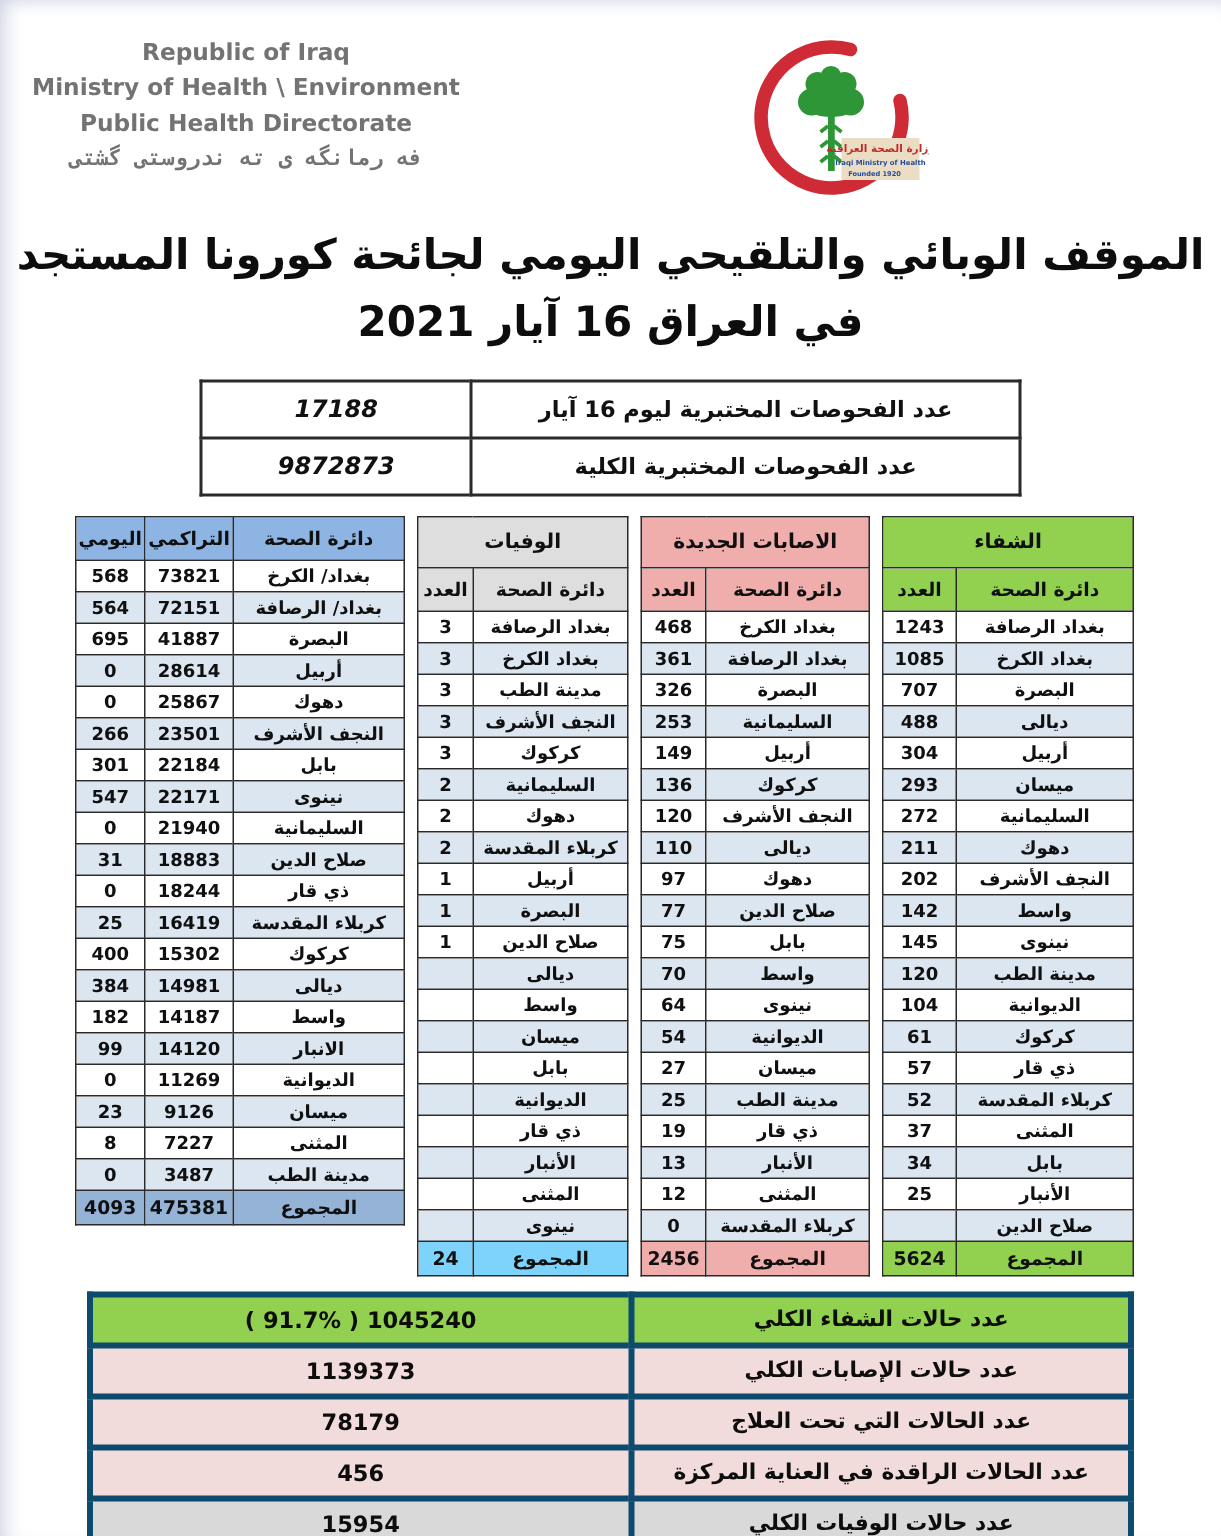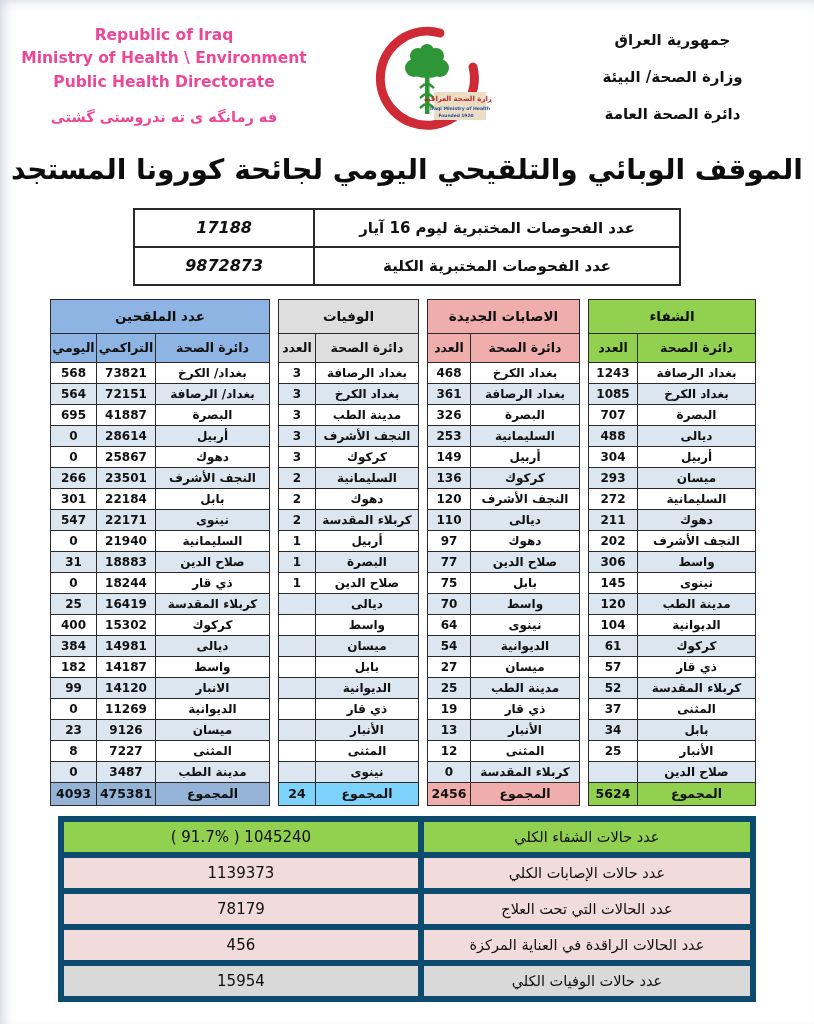--- a/index.html
+++ b/index.html
@@ -5,22 +5,22 @@
   html,body{margin:0;padding:0;background:#e8e8ee;}
   .page{
     width:814px;height:1024px;margin:0 auto;background:#ffffff;
     font-family:"DejaVu Sans",sans-serif;direction:rtl;position:relative;
     overflow:hidden;box-shadow:inset 12px 0 14px -10px #c9cede, inset 0 10px 12px -9px #d6d9e4;
   }
   
   .hdr{display:flex;align-items:flex-start;padding:16px 14px 0 14px;}
   .hdr-ar{width:255px;text-align:center;font-size:15px;font-weight:bold;line-height:2.45;padding-top:6px;color:#111;}
   .hdr-logo{flex:1;display:flex;justify-content:center;padding-top:2px;}
-  .hdr-en{width:300px;text-align:center;font-size:15.5px;font-weight:bold;line-height:1.5;padding-top:8px;color:#ec4899;direction:ltr;}
-  .hdr-en .ku{direction:rtl;font-size:14.5px;margin-top:13px;}
+  .hdr-en{width:300px;text-align:center;font-size:15.5px;font-weight:bold;line-height:1.5;padding-top:8px;color:#737373;direction:ltr;}
+  .hdr-en .ku{direction:rtl;font-size:14.5px;margin-top:3px;font-family:Liberation Mono, monospace;}
   
   .title{ text-align:center;font-weight:bold;font-size:28px;color:#0d0d0d;line-height:1.6;margin-top:8px;}
   
   table{border-collapse:collapse;}
   .tests{width:548px;margin:15px auto 0 auto;}
   .tests td{border:2px solid #2a2a2a;font-weight:bold;text-align:center;color:#111;}
   .tests .lbl{width:67%;font-size:15px;height:34px;}
   .tests .val{font-size:16px;font-style:italic;}
   
   .tables-row{display:flex;gap:8px;width:698px;margin:13px auto 0 auto;align-items:flex-start;}
@@ -35,38 +35,33 @@
   .tbl-r .c-name{width:118px;} .tbl-r .c-num{width:49px;}
   .tbl-i .c-name{width:109px;} .tbl-i .c-num{width:43px;}
   .tbl-d .c-name{width:103px;} .tbl-d .c-num{width:37px;}
   .tbl-v .c-name{width:114px;} .tbl-v .c-cum{width:59px;} .tbl-v .c-day{width:46px;}
   .tbl-r thead th, .tbl-r tfoot td{background:#92D050;}
   .tbl-i thead th, .tbl-i tfoot td{background:#EFAEAC;}
   .tbl-d thead th{background:#DEDEDE;} .tbl-d tfoot td{background:#7dd3fc;}
   .tbl-v thead th{background:#8DB4E2;} .tbl-v tfoot td{background:#95B3D7;}
   
   .summary{width:698px;margin:10px auto 0 auto;}
-  .summary td{border:6px solid #0c4a6e;font-weight:normal;text-align:center;height:28px;color:#0d0d0d;margin-left:18px;}
+  .summary td{border:4px solid #0c4a6e;font-weight:bold;text-align:center;height:28px;color:#0d0d0d;margin-left:18px;}
   .summary .lbl{width:48%;font-size:14.5px;}
   .summary .val{font-size:15px;}
   .sum-green td{background:#92D050;}
   .sum-pink td{background:#F2DCDB;}
   .sum-gray td{background:#D9D9D9;}
 </style>
 </head>
 <body>
 
 <div class="page">
 
   <div class="hdr">
-    <div class="hdr-ar">
-      <div>جمهورية العراق</div>
-      <div>وزارة الصحة/ البيئة</div>
-      <div>دائرة الصحة العامة</div>
-    </div>
 
     <div class="hdr-logo">
       <svg width="124" height="122" viewBox="0 0 124 122">
         <path d="M 72 15 A 47 47 0 1 0 105 49" fill="none" stroke="#CE2B37" stroke-width="9" stroke-linecap="round"></path>
         <g>
           <rect x="57" y="58" width="4.5" height="38" fill="#2E9636"></rect>
           <path d="M57 66 l-5 4 M61 66 l5 4 M57 76 l-5 4 M61 76 l5 4 M57 86 l-5 4 M61 86 l5 4" stroke="#2E9636" stroke-width="2.5" fill="none"></path>
           <circle cx="59" cy="45" r="13" fill="#2E9636"></circle>
           <circle cx="46" cy="50" r="9" fill="#2E9636"></circle>
           <circle cx="72" cy="50" r="9" fill="#2E9636"></circle>
@@ -87,20 +82,21 @@
     <div class="hdr-en">
       <div>Republic of Iraq</div>
       <div>Ministry of Health \ Environment</div>
       <div>Public Health Directorate</div>
       <div class="ku">فه رمانگه ی ته ندروستی گشتی</div>
     </div>
   </div>
 
   <div class="title">
     <div>الموقف الوبائي والتلقيحي اليومي لجائحة كورونا المستجد</div>
+    <div>في العراق 16  آيار 2021</div>
   </div>
 
   <table class="tests">
     <tbody>
         <tr>
       <td class="lbl">عدد الفحوصات المختبرية  ليوم 16 آيار</td>
       <td class="val">17188</td>
     </tr>
     <tr>
       <td class="lbl">عدد الفحوصات المختبرية الكلية</td>
@@ -157,21 +153,21 @@
           <tr>
             <td>دهوك</td>
             <td>211</td>
           </tr>
           <tr>
             <td>النجف الأشرف</td>
             <td>202</td>
           </tr>
           <tr>
             <td>واسط</td>
-            <td>306</td>
+            <td>142</td>
           </tr>
           <tr>
             <td>نينوى</td>
             <td>145</td>
           </tr>
           <tr>
             <td>مدينة الطب</td>
             <td>120</td>
           </tr>
           <tr>
@@ -423,23 +419,20 @@
       </tfoot>
     </table>
 
     <table class="rtbl tbl-v">
       <colgroup>
           <col class="c-name">
           <col class="c-cum">
           <col class="c-day">
         </colgroup>
       <thead>
-        <tr class="ttl">
-          <th colspan="3">عدد الملقحين</th>
-        </tr>
         <tr class="cols">
           <th>دائرة الصحة</th>
           <th>التراكمي</th>
           <th>اليومي</th>
         </tr>
       </thead>
       <tbody>
           <tr>
             <td>بغداد/ الكرخ</td>
             <td>73821</td>

